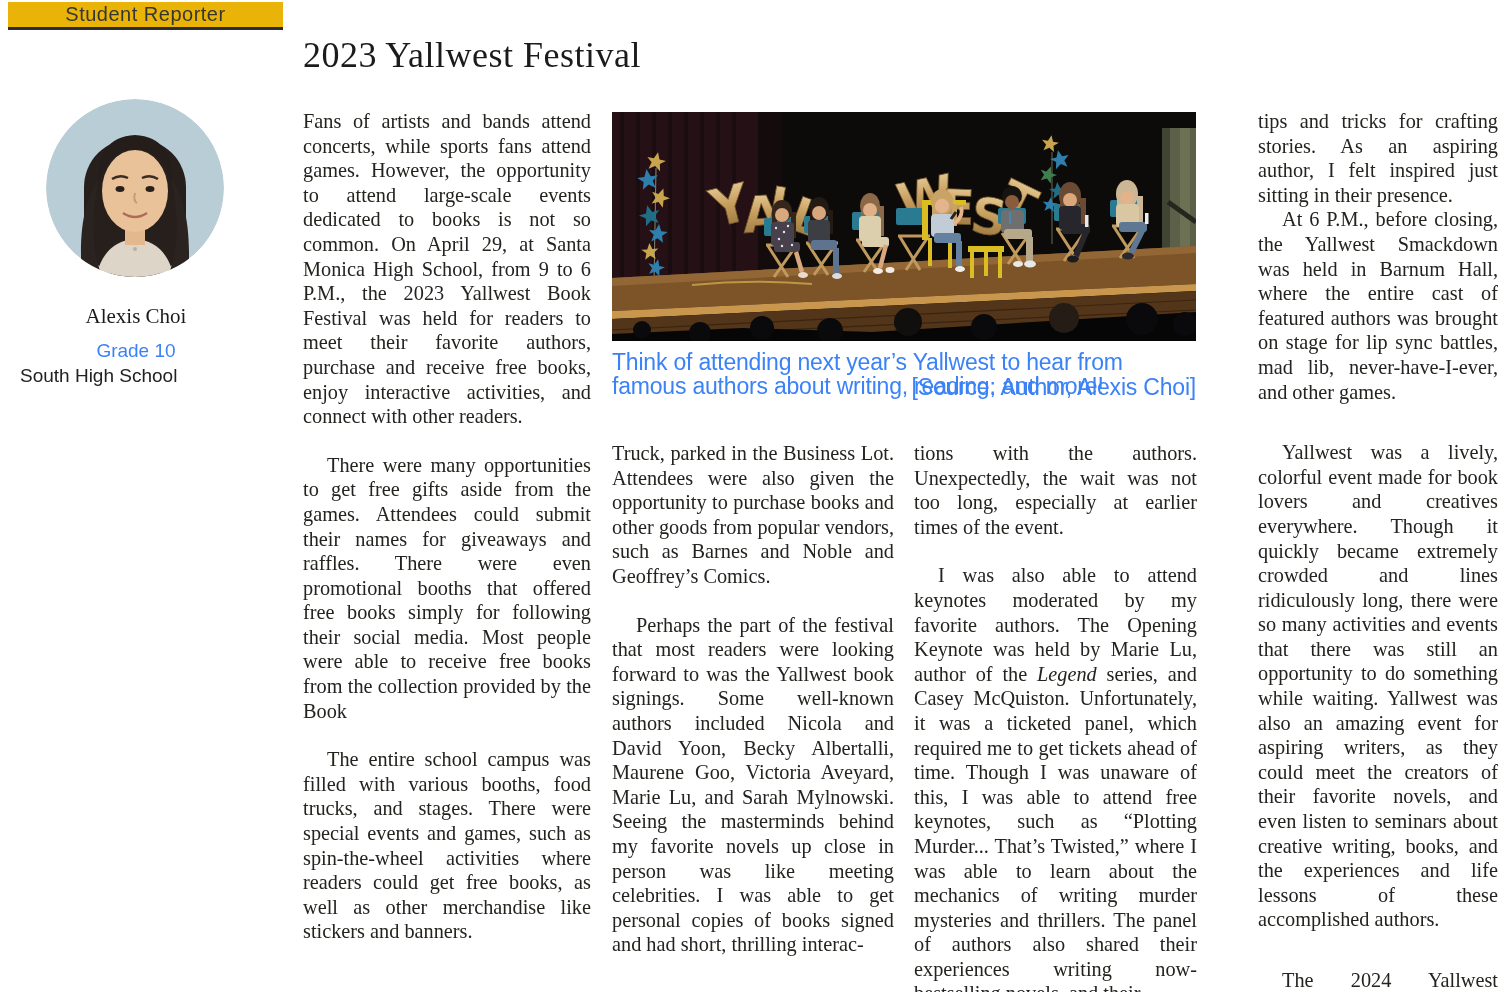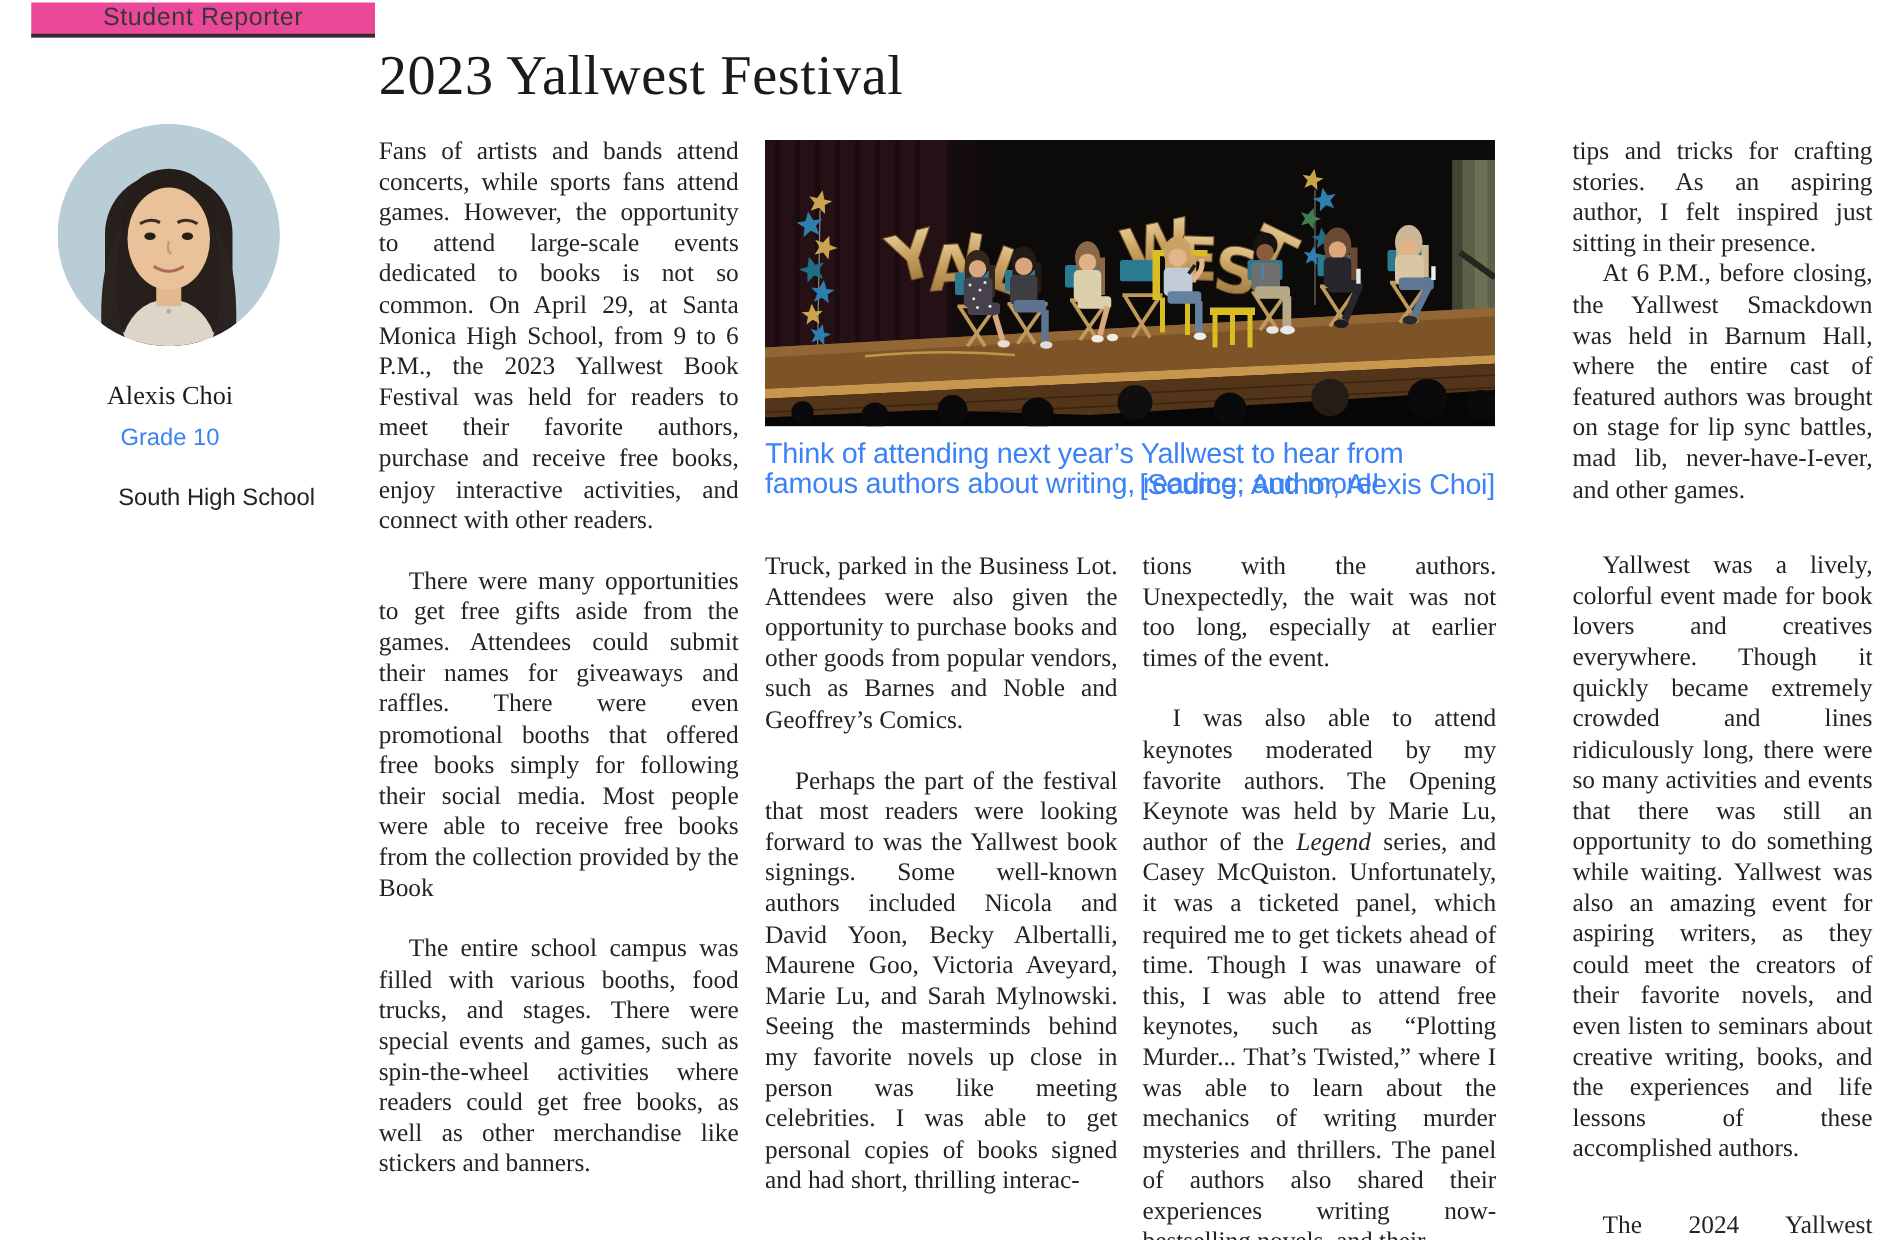--- a/index.html
+++ b/index.html
@@ -1,29 +1,29 @@
 <!DOCTYPE html>
 <html lang="en"><head>
 <meta charset="utf-8">
 <style>
   html,body{margin:0;padding:0;background:#ffffff;}
   .page{position:relative;width:1508px;height:992px;background:#fff;overflow:hidden;
         font-family:"Liberation Serif",serif;color:#22221f;}
-  .masthead{position:absolute;left:8px;top:2px;width:275px;height:25px;background:#ec4899;
+  .masthead{position:absolute;left:8px;top:2px;width:275px;height:25px;background:#eab308;
         border-bottom:3px solid #2d2d2d;display:flex;align-items:center;justify-content:center;
-        font-family:"Liberation Sans",sans-serif;font-size:20px;color:#363636;letter-spacing:.5px;margin-left:17px;}
+        font-family:"Liberation Sans",sans-serif;font-size:20px;color:#363636;letter-spacing:.5px;}
   .headline{position:absolute;left:303px;top:34px;margin:0;font-family:"Liberation Serif",serif;
-        font-weight:normal;font-size:45px;color:#1b1b1b;letter-spacing:.5px;}
+        font-weight:normal;font-size:36px;color:#1b1b1b;letter-spacing:.5px;}
   .portrait{position:absolute;left:46px;top:99px;width:178px;height:178px;border-radius:50%;overflow:hidden;}
   .author-name{position:absolute;left:20px;top:304px;width:232px;text-align:center;
         font-family:Liberation Serif, serif;font-size:21px;color:#1b1b1b;}
   .author-grade{position:absolute;left:20px;top:340px;width:232px;text-align:center;
         font-family:"Liberation Sans",sans-serif;font-size:19px;color:#3b82f6;}
-  .author-school{position:absolute;left:20px;top:365px;width:232px;text-align:right;
-        font-family:"Liberation Sans",sans-serif;font-size:19px;color:#222;margin-top:23px;}
+  .author-school{position:absolute;left:20px;top:365px;width:232px;text-align:left;
+        font-family:"Liberation Sans",sans-serif;font-size:19px;color:#222;}
   .col{position:absolute;font-size:20.3px;line-height:24.6px;text-align:justify;color:#23231f;
        hyphens:auto;-webkit-hyphens:auto;}
   .col p{margin:0 0 24px 0;text-indent:24px;}
   .col p.first{text-indent:0;}
   .col p:last-child{margin-bottom:0;}
   .col1{left:303px;top:109px;width:288px;}
   .col2{left:612px;top:441px;width:282px;}
   .col3{left:914px;top:441px;width:283px;}
   .col4{left:1218px;top:109px;width:280px;}
   .col4 p{margin-bottom:0;margin-left:40px;}

